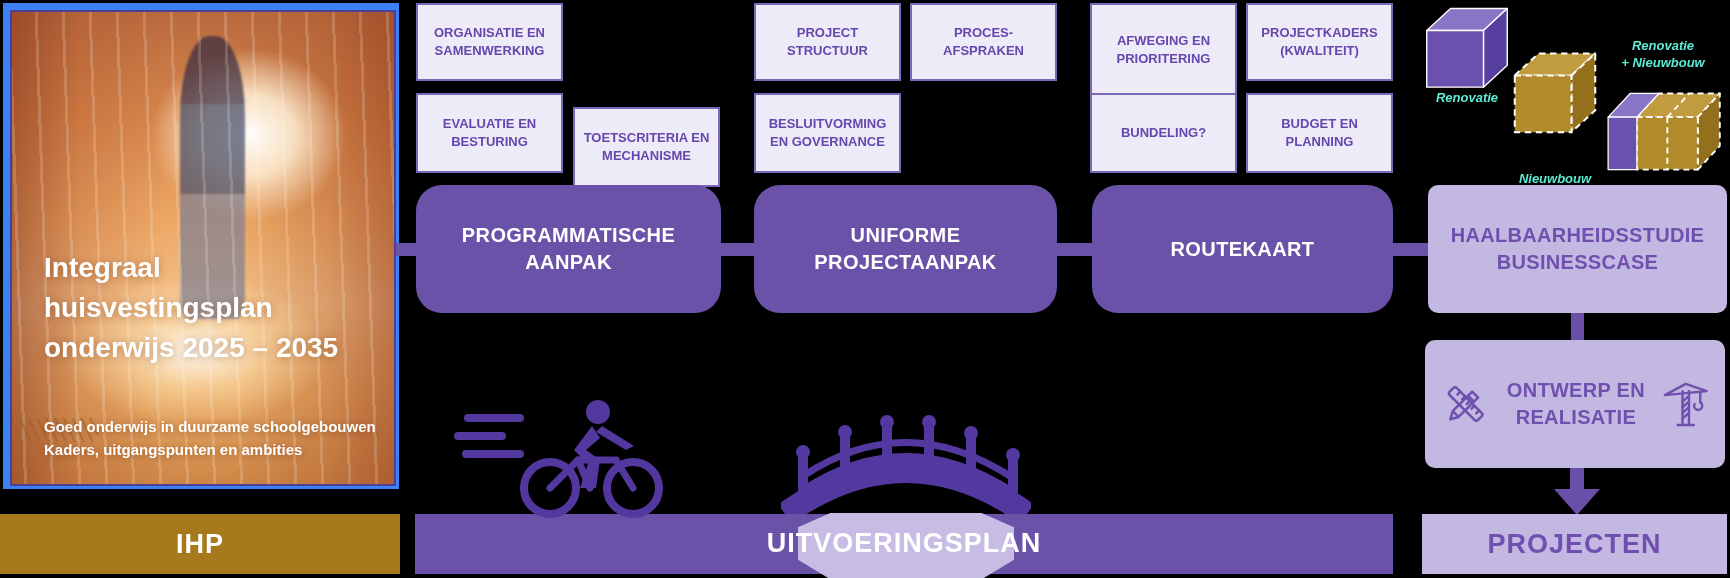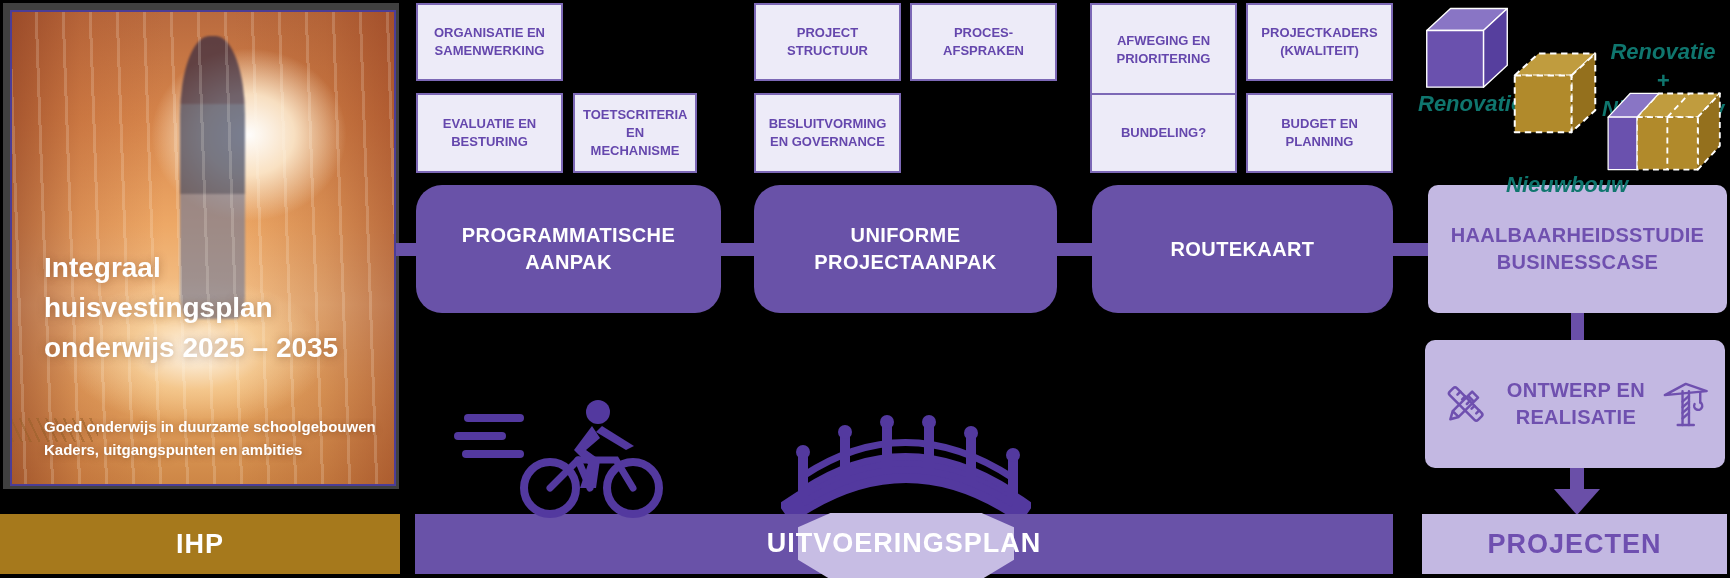--- a/index.html
+++ b/index.html
@@ -1,20 +1,20 @@
 <!DOCTYPE html>
 <html><head>
 <meta charset="utf-8">
 <style>
   html,body{margin:0;padding:0;background:#000;}
   .stage{position:relative;width:1730px;height:578px;background:#000;overflow:hidden;
          font-family:"Liberation Sans", sans-serif;}
 
   
-  .cover{position:absolute;background:#404040;padding:7px;box-sizing:border-box;}
+  .cover{position:absolute;background:#3b82f6;padding:7px;box-sizing:border-box;}
   .cover-inner{position:relative;width:100%;height:100%;border:2px solid #4c3d96;overflow:hidden;}
   .photo{position:absolute;inset:0;
     background:
       radial-gradient(ellipse 130px 115px at 62% 26%, rgba(255,255,255,.98) 0%, rgba(255,240,214,.85) 35%, rgba(250,200,130,0) 75%),
       radial-gradient(ellipse 170px 95px at 48% 72%, rgba(255,252,245,.92) 0%, rgba(255,228,180,.5) 40%, rgba(250,200,130,0) 78%),
       linear-gradient(90deg, rgba(135,55,28,.6) 0%, rgba(170,80,40,.28) 18%, rgba(0,0,0,0) 40%, rgba(0,0,0,0) 58%, rgba(165,82,40,.32) 82%, rgba(145,58,28,.55) 100%),
       linear-gradient(180deg,#b96a3e 0%,#d6854b 22%,#eda866 45%,#f4c28a 62%,#e9a964 80%,#cd8646 100%);}
   .photo::after{content:"";position:absolute;inset:0;opacity:.33;
       background:repeating-linear-gradient(88deg, rgba(255,255,255,0) 0 12px, rgba(255,248,235,.55) 12px 15px, rgba(255,255,255,0) 15px 27px);}
   .figure{position:absolute;left:44%;top:5%;width:17%;height:60%;opacity:.8;filter:blur(1px);
@@ -48,21 +48,21 @@
        font-weight:bold;font-size:27px;letter-spacing:1px;z-index:1;}
   .gold-bar{background:#a6791c;color:#fff;}
   .purple-bar{background:#6952a8;color:#fff;}
   .light-bar{background:#c3b8e2;color:#6f4fb0;}
   .bar-label{position:absolute;z-index:4;color:#fff;font-weight:bold;font-size:27px;
        letter-spacing:1px;text-align:center;pointer-events:none;}
   .octa{position:absolute;background:#c7bde4;z-index:2;
        clip-path:polygon(15% 0,85% 0,100% 22%,100% 72%,86% 100%,14% 100%,0 72%,0 22%);}
 
   .icon-svg{position:absolute;z-index:3;}
-  .cube-label{position:absolute;color:#0f766e;font-weight:bold;font-style:italic;font-size:22px;
+  .cube-label{position:absolute;color:#5eead4;font-weight:bold;font-style:italic;font-size:13px;
        text-align:center;line-height:1.3;}
   .cube-label span{display:block;}
 
   .arrow-head{position:absolute;width:0;height:0;border-left:23px solid transparent;
        border-right:23px solid transparent;border-top:26px solid #6a4fa8;}
 </style>
 </head>
 <body>
 
 <div class="stage">
@@ -80,21 +80,21 @@
       </div>
       <div class="cover-sub">
         <span>Goed onderwijs in duurzame schoolgebouwen</span>
         <span>Kaders, uitgangspunten en ambities</span>
       </div>
     </div>
   </div>
 
   <div class="tag" style="left:416px;top:3px;width:147px;height:78px;">ORGANISATIE EN SAMENWERKING</div>
   <div class="tag" style="left:416px;top:93px;width:147px;height:80px;">EVALUATIE EN BESTURING</div>
-  <div class="tag" style="left:573px;top:93px;width:124px;height:80px;">TOETSCRITERIA EN MECHANISME</div>
+  <div class="tag" style="left:573px;top:107px;width:147px;height:80px;">TOETSCRITERIA EN MECHANISME</div>
 
   <div class="tag" style="left:754px;top:3px;width:147px;height:78px;">PROJECT STRUCTUUR</div>
   <div class="tag" style="left:910px;top:3px;width:147px;height:78px;">PROCES-AFSPRAKEN</div>
   <div class="tag" style="left:754px;top:93px;width:147px;height:80px;">BESLUITVORMING EN GOVERNANCE</div>
 
   <div class="tag" style="left:1090px;top:3px;width:147px;height:94px;">AFWEGING EN PRIORITERING</div>
   <div class="tag" style="left:1246px;top:3px;width:147px;height:78px;">PROJECTKADERS (KWALITEIT)</div>
   <div class="tag" style="left:1090px;top:93px;width:147px;height:80px;">BUNDELING?</div>
   <div class="tag" style="left:1246px;top:93px;width:147px;height:80px;">BUDGET EN PLANNING</div>
 

